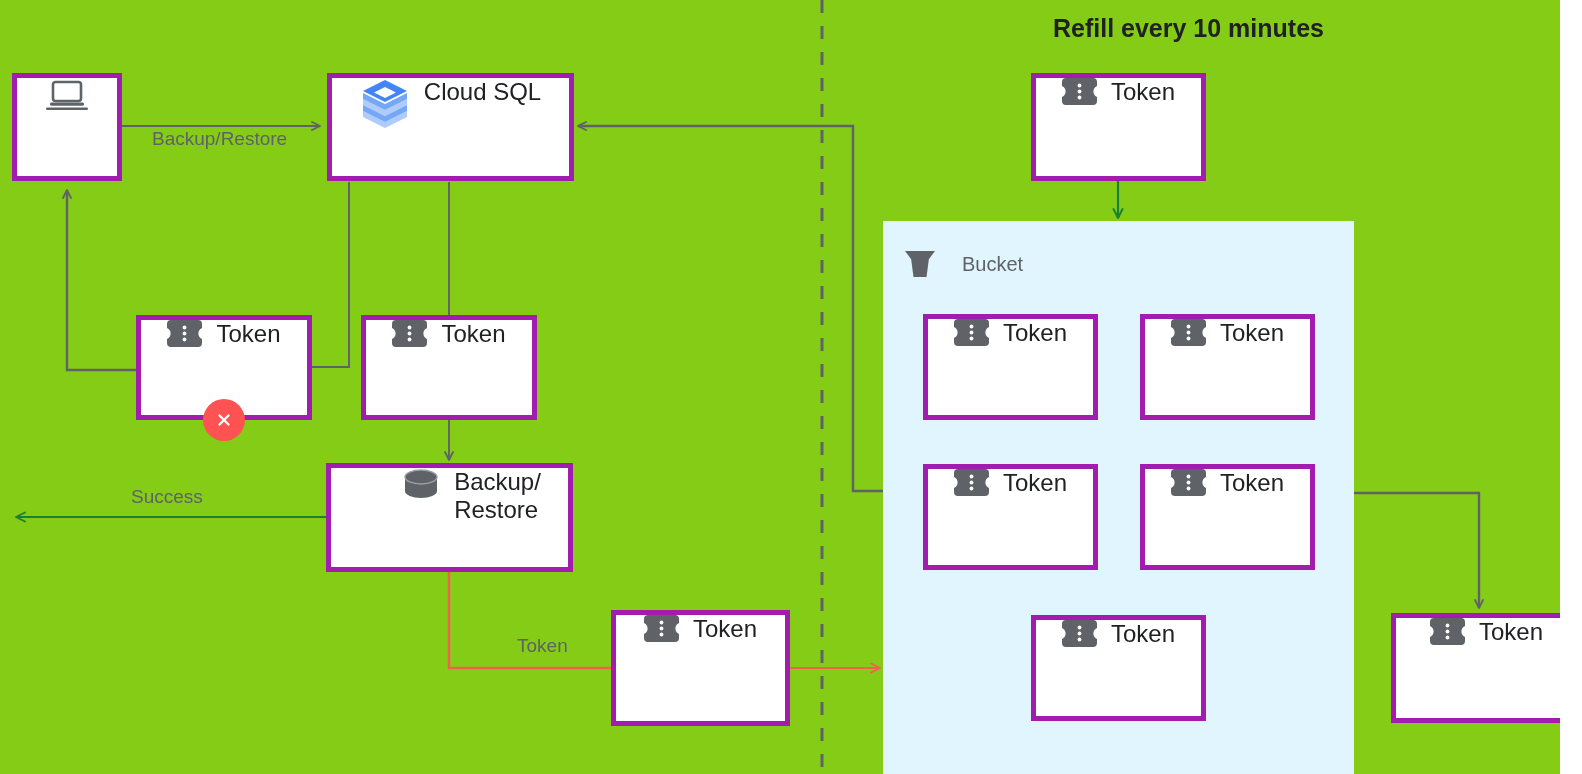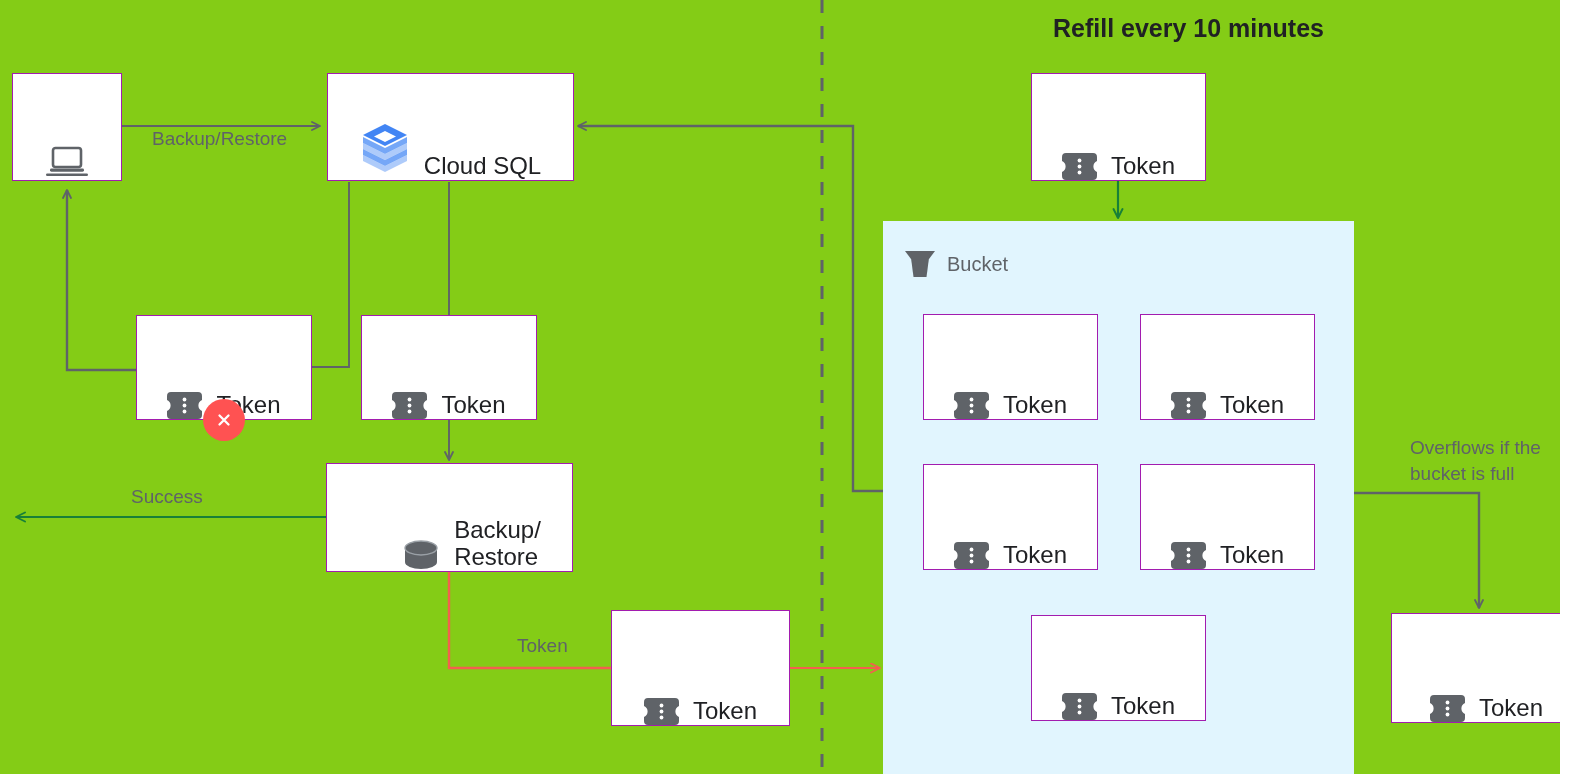--- a/index.html
+++ b/index.html
@@ -24,44 +24,44 @@
     top: 0;
     width: 1582px;
     height: 774px;
     pointer-events: none;
   }
 
   
   .node {
     position: absolute;
     box-sizing: border-box;
-    border: 1px solid #a21caf;
+    border: 5px solid #a21caf;
     background: #ffffff;
     display: flex;
-    align-items: flex-end;
+    align-items: flex-start;
     justify-content: center;
     gap: 14px;
   }
   .node-label {
     font-size: 24px;
     color: #202124;
     line-height: 1.15;
     white-space: pre-line;
   }
 
   
   .bucket-region {
     position: absolute;
     background: #e1f5fe;
   }
   .bucket-header {
     position: absolute;
     display: flex;
     align-items: center;
-    gap: 10px;
+    gap: 25px;
   }
   .bucket-header-label {
     font-size: 20px;
     color: #5f6368;
   }
 
   
   .edge-label {
     position: absolute;
     font-size: 19px;
@@ -314,16 +314,14 @@
     </span>
     <span class="node-label">Token</span>
   </div>
 
   <div class="edge-label" style="left:152px; top:92px;margin-top:34px;">Backup/Restore</div>
 
   <div class="edge-label" style="left:131px; top:484px;text-align:center;">Success</div>
 
   <div class="edge-label" style="left:517px; top:633px;">Token</div>
 
-  <div class="edge-label" style="left:1410px; top:435px;">Overflows if the
-bucket is full</div>
 
 </div>
 
 </body></html>

